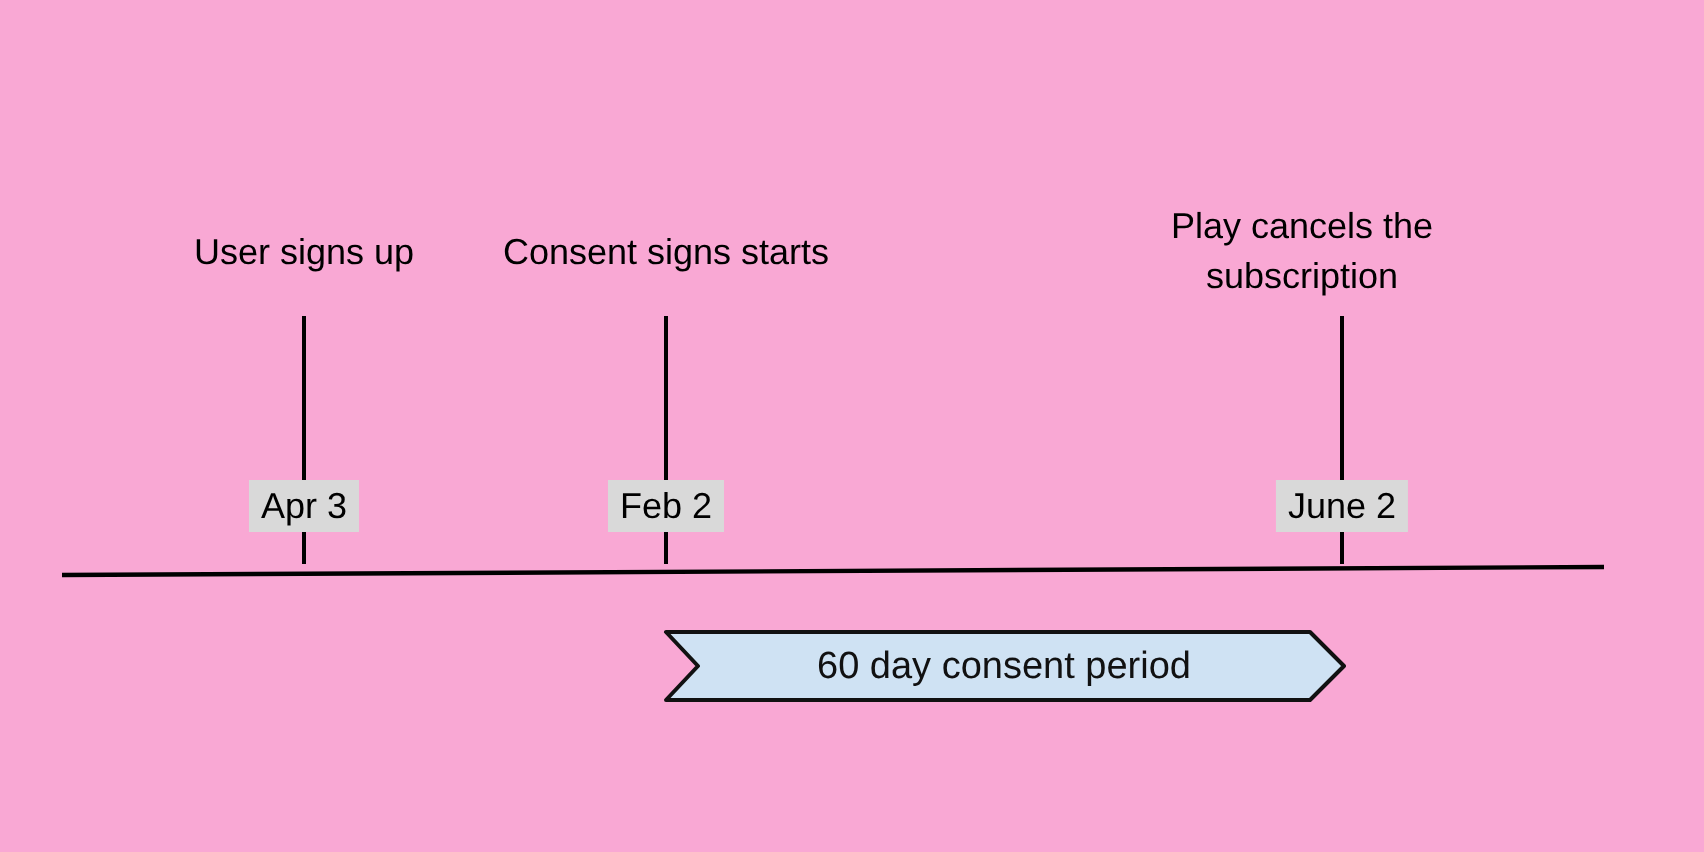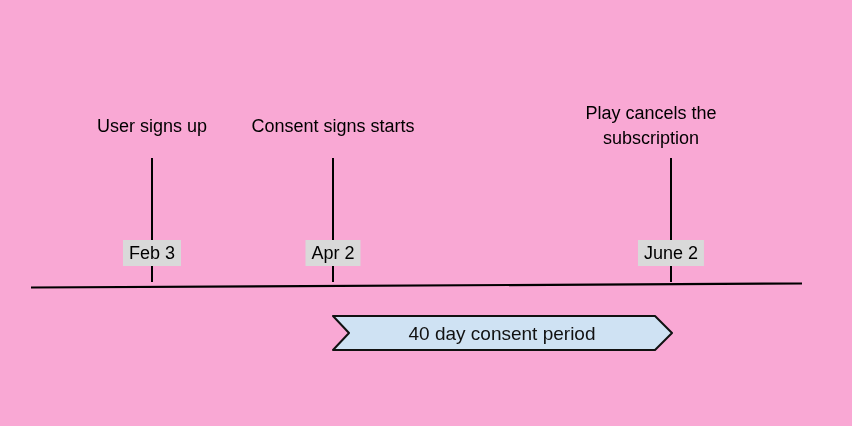--- a/index.html
+++ b/index.html
@@ -75,25 +75,25 @@
 
 <div class="canvas">
 
   <svg class="layer-svg" viewBox="0 0 852 426">
     <line x1="31" y1="287.5" x2="802" y2="283.5" stroke="#000000" stroke-width="2.2"></line>
     <polygon points="333,316 655,316 672,333 655,350 333,350 349,333" stroke-width="2" stroke-linejoin="round" stroke="#111111" fill="#cfe2f3"></polygon>
   </svg>
 
   <div class="event-label" style="left:152px">User signs up</div>
   <div class="tick" style="left:152px"></div>
-  <div class="date-chip" style="left:152px">Feb 3</div>
+  <div class="date-chip" style="left:152px">Apr 3</div>
 
   <div class="event-label" style="left:333px">Consent signs starts</div>
   <div class="tick" style="left:333px"></div>
-  <div class="date-chip" style="left:333px">Apr 2</div>
+  <div class="date-chip" style="left:333px">Feb 2</div>
 
   <div class="event-label" style="left:651px">Play cancels the subscription</div>
   <div class="tick" style="left:671px"></div>
   <div class="date-chip" style="left:671px">June 2</div>
 
-  <div class="banner-text">40 day consent period</div>
+  <div class="banner-text">60 day consent period</div>
 
 </div>
 
 </body></html>

